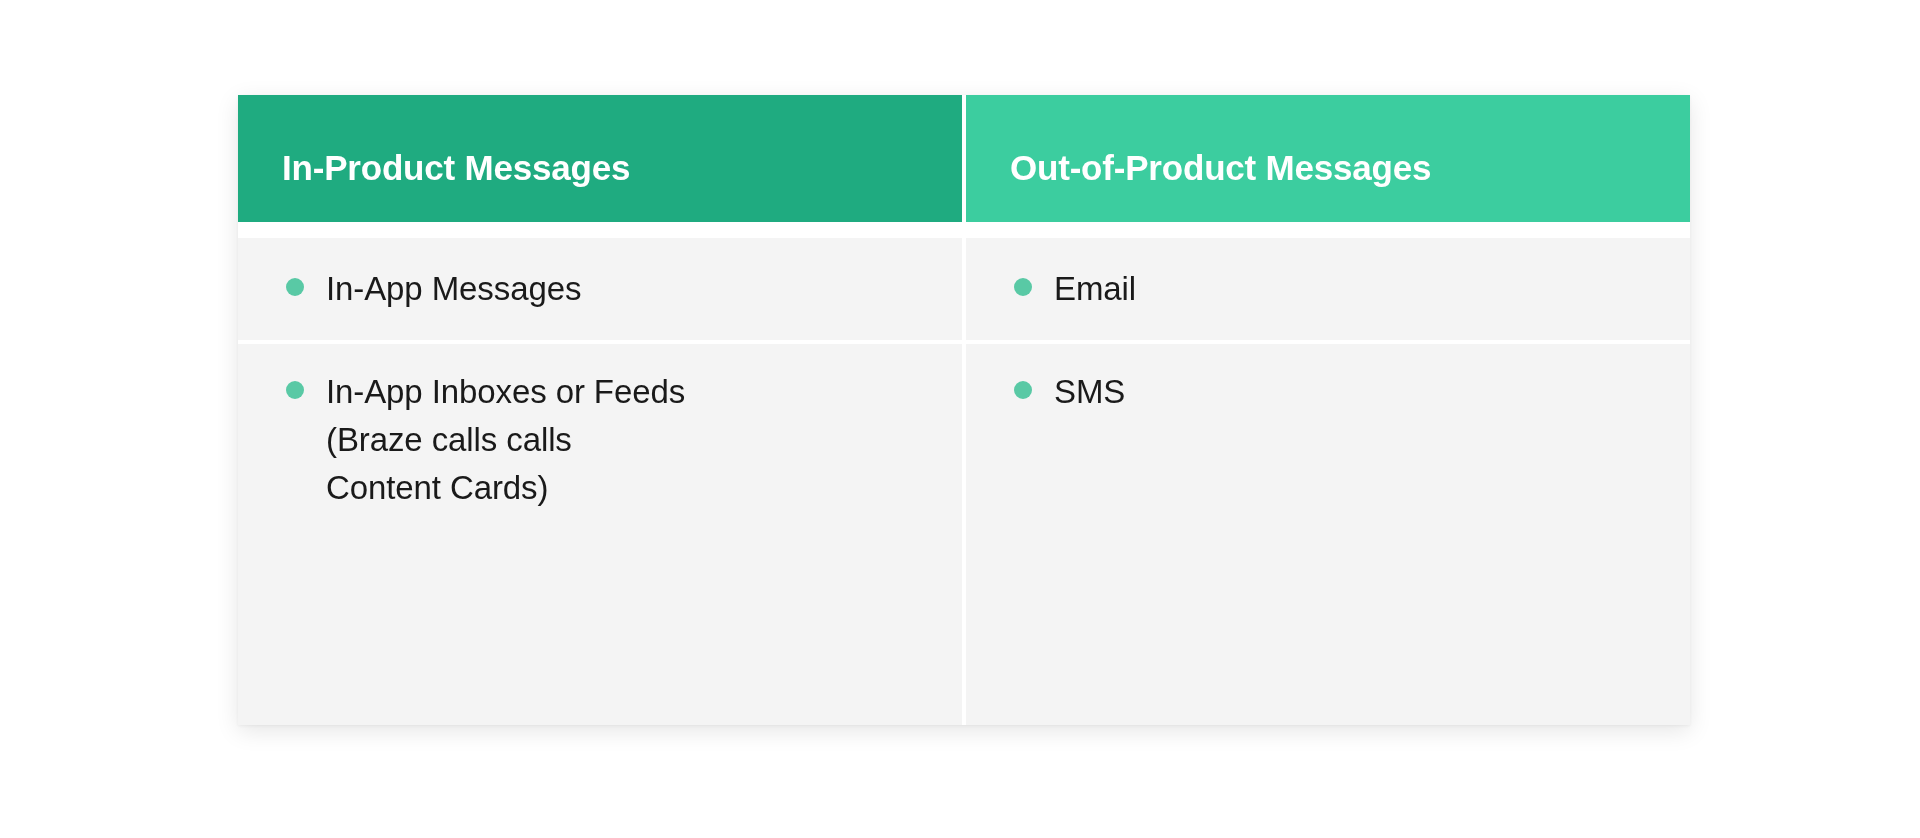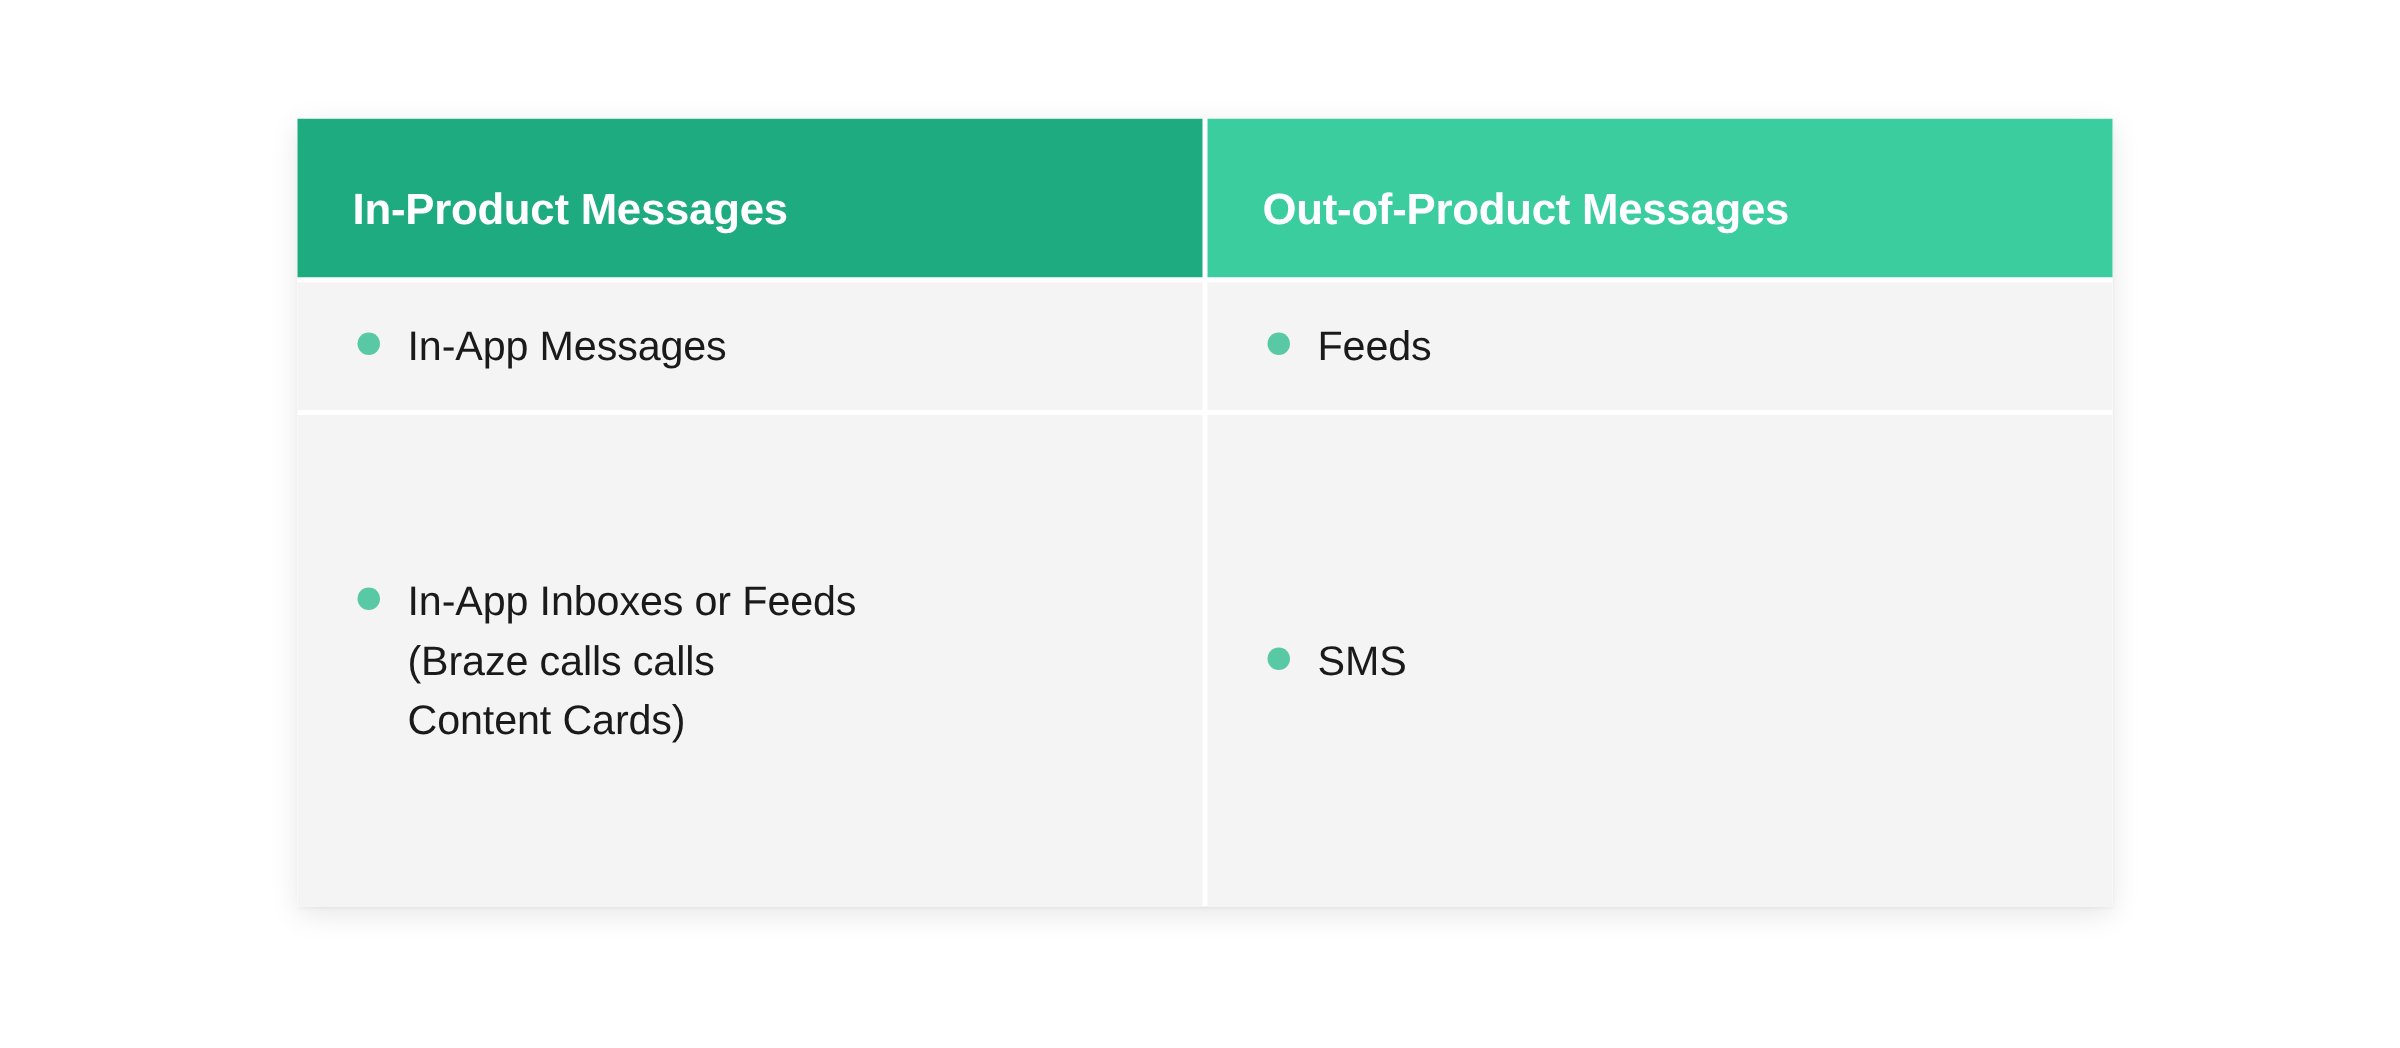--- a/index.html
+++ b/index.html
@@ -63,38 +63,38 @@
     white-space: nowrap;
     margin-top: 20px;
   }
 
   
   .table-body {
     flex: 1 1 auto;
     display: flex;
     flex-direction: column;
     gap: 4px;
-    padding-top: 4px;
+    padding-top: 16px;
     box-sizing: border-box;
     background: #ffffff;
   }
 
   .table-row {
     display: flex;
     gap: 4px;
     background: #ffffff;
   }
   .table-row.r1 { flex: 0 0 102px; }
   .table-row.r2 { flex: 0 0 102px; }
   .table-row.r3 { flex: 1 1 auto; }
 
   .body-cell {
     flex: 1 1 50%;
     display: flex;
-    align-items: center;
+    align-items: flex-start;
     box-sizing: border-box;
     padding: 24px 30px 24px 48px;
   }
   .shade-light { background: #f4f4f4; }
   .shade-dark  { background: #e8e8e8; }
 
   .table-row.r1 .body-cell,
   .table-row.r2 .body-cell {
     align-items: center;
     padding-top: 0;
@@ -148,21 +148,21 @@
             <span class="bullet-dot"></span>
             <span class="bullet-text">
               <span class="bullet-line">In-App Messages</span>
             </span>
           </div>
         </div>
         <div class="body-cell shade-light">
           <div class="bullet-item">
             <span class="bullet-dot"></span>
             <span class="bullet-text">
-              <span class="bullet-line">Feeds</span>
+              <span class="bullet-line">Email</span>
             </span>
           </div>
         </div>
       </div>
 
 
       <div class="table-row r3">
         <div class="body-cell shade-light">
           <div class="bullet-item">
             <span class="bullet-dot"></span>

